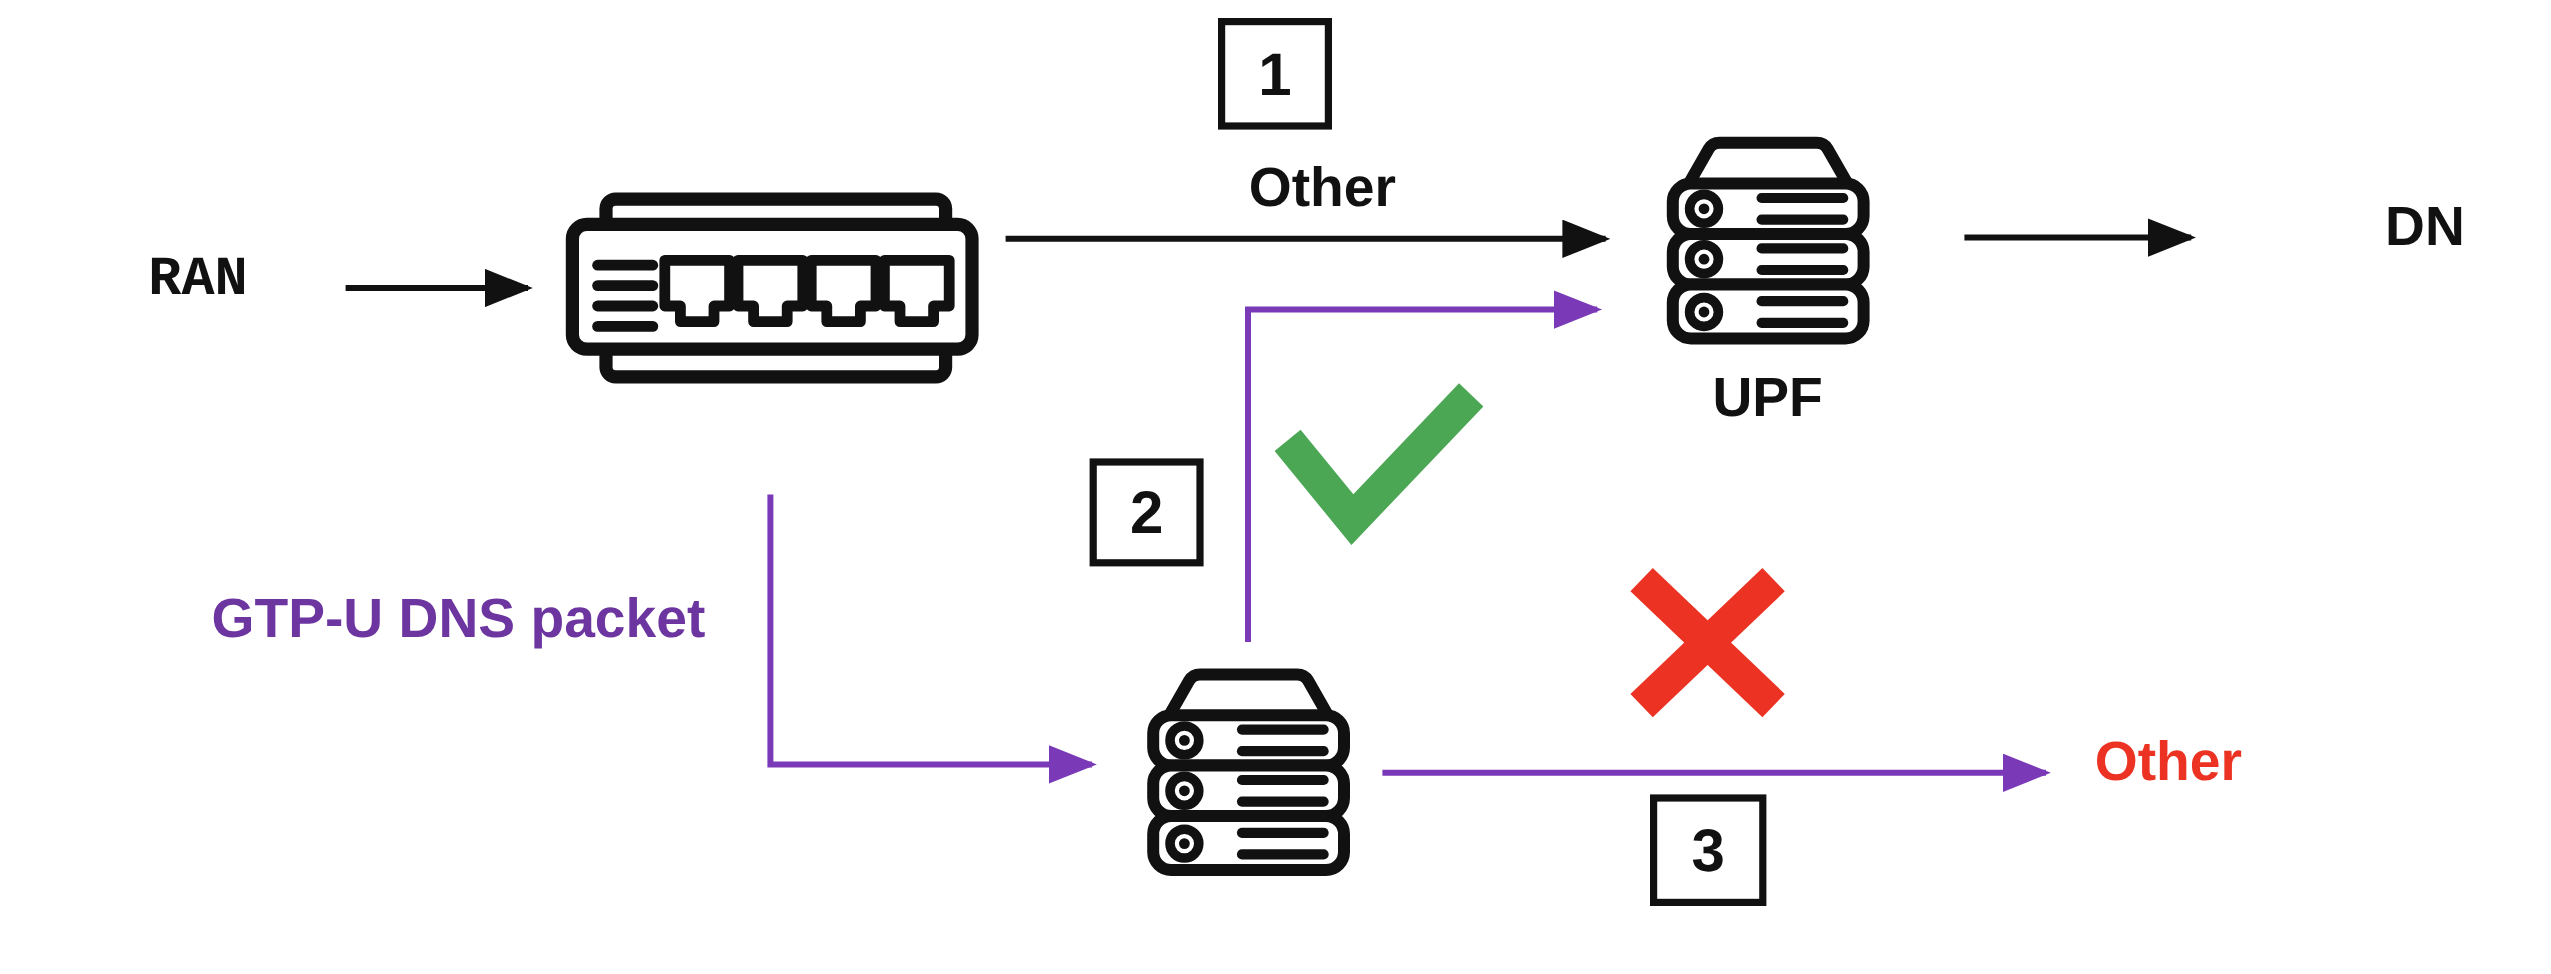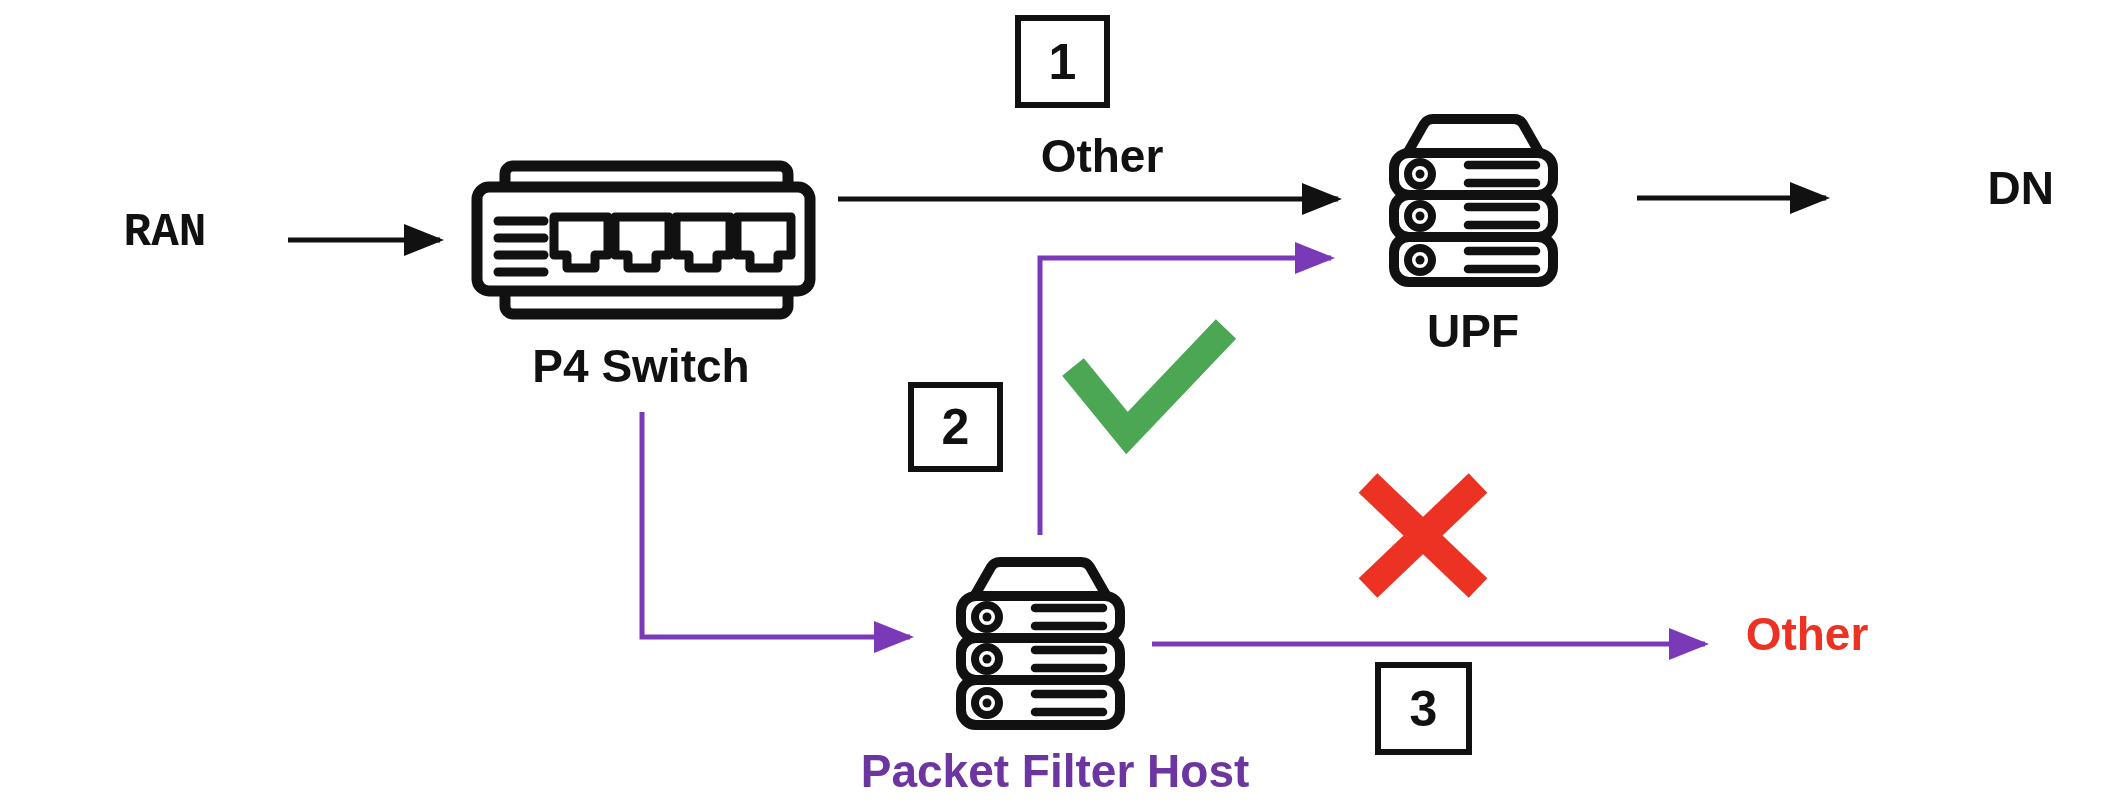--- a/index.html
+++ b/index.html
@@ -131,30 +131,29 @@
 
     <polyline class="check" points="1073,367 1127,433 1226,329"></polyline>
     <g class="cross">
       <line x1="1368" y1="483" x2="1478" y2="588"></line>
       <line x1="1478" y1="483" x2="1368" y2="588"></line>
     </g>
   </svg>
 
   <div class="label" style="left:95px;  top:205px; width:140px;font-family:Liberation Mono, monospace;">RAN</div>
 
-  <div class="label" style="left:491px; top:338px; width:300px;">P4 Switch</div>
 
   <div class="label" style="left:1373px; top:303px; width:200px;">UPF</div>
 
   <div class="label" style="left:1002px; top:128px; width:200px;">Other</div>
 
   <div class="label" style="left:1854px; top:160px; width:200px;text-align:right;">DN</div>
 
+  <div class="label purple" style="left:162px; top:487px; width:440px;">GTP-U DNS packet</div>
 
-  <div class="label purple" style="left:855px; top:743px; width:400px;">Packet Filter Host</div>
 
   <div class="label red" style="left:1707px; top:606px; width:200px;">Other</div>
 
   <div class="step-box" style="left:1015px; top:15px;  width:95px; height:93px;">1</div>
 
   <div class="step-box" style="left:908px;  top:382px; width:95px; height:90px;">2</div>
 
   <div class="step-box" style="left:1375px; top:662px; width:97px; height:93px;">3</div>
 
 </div>

